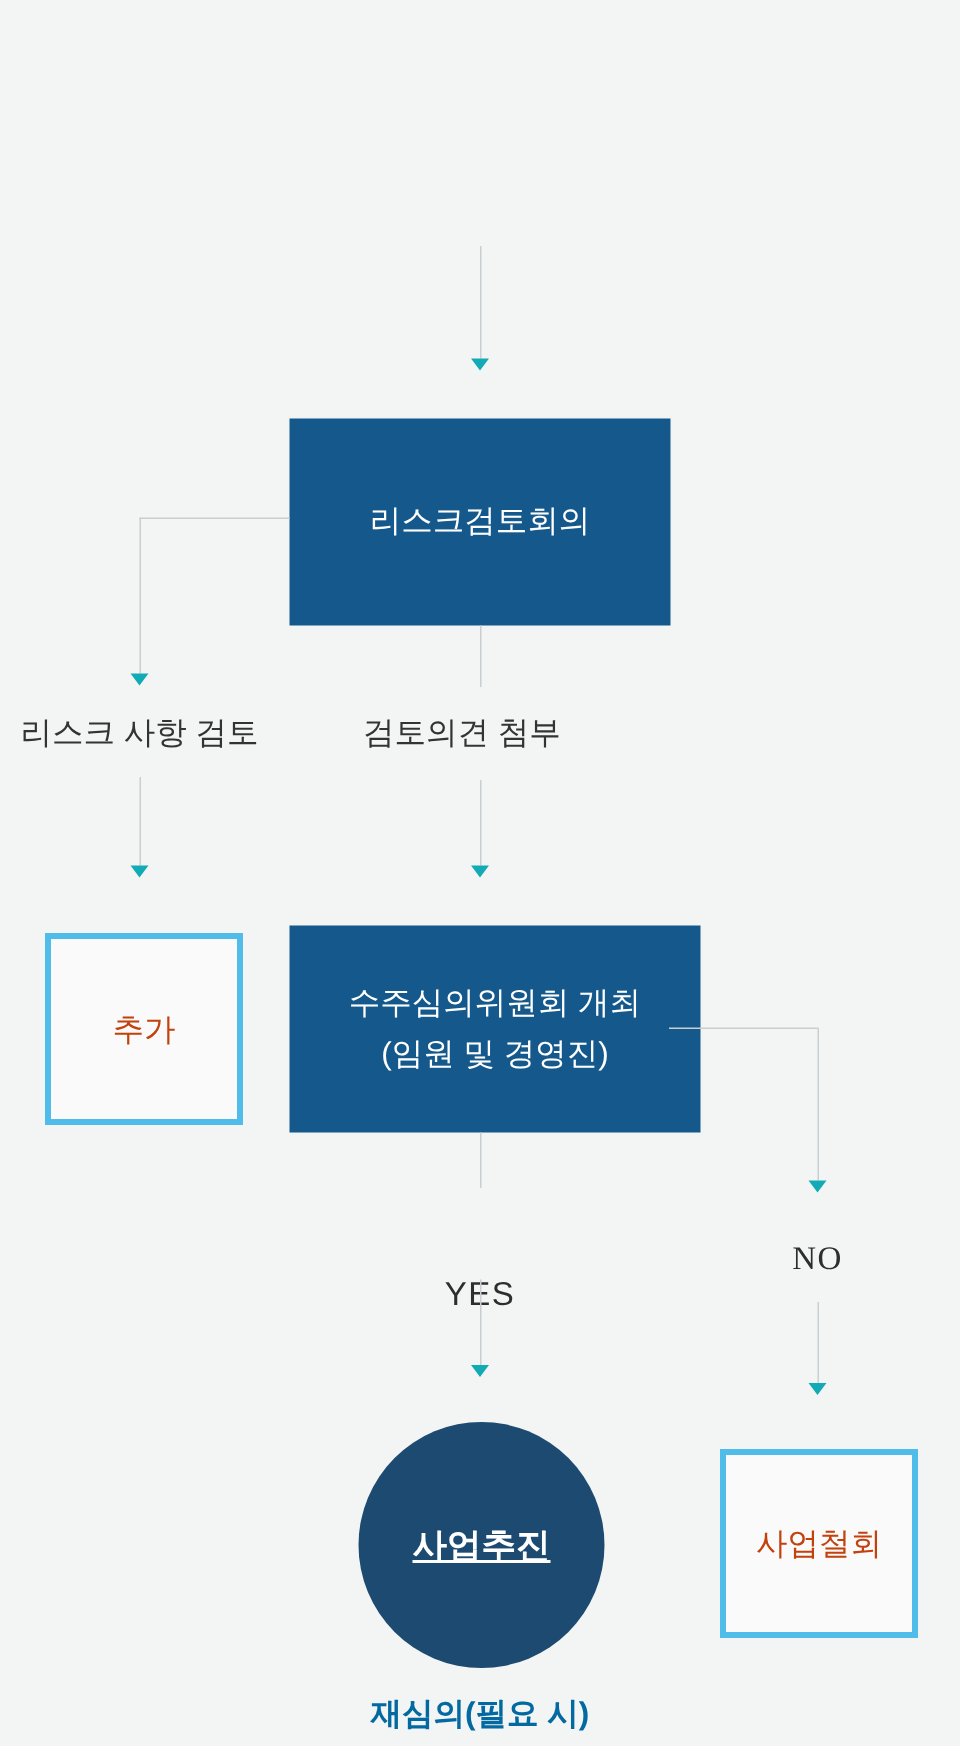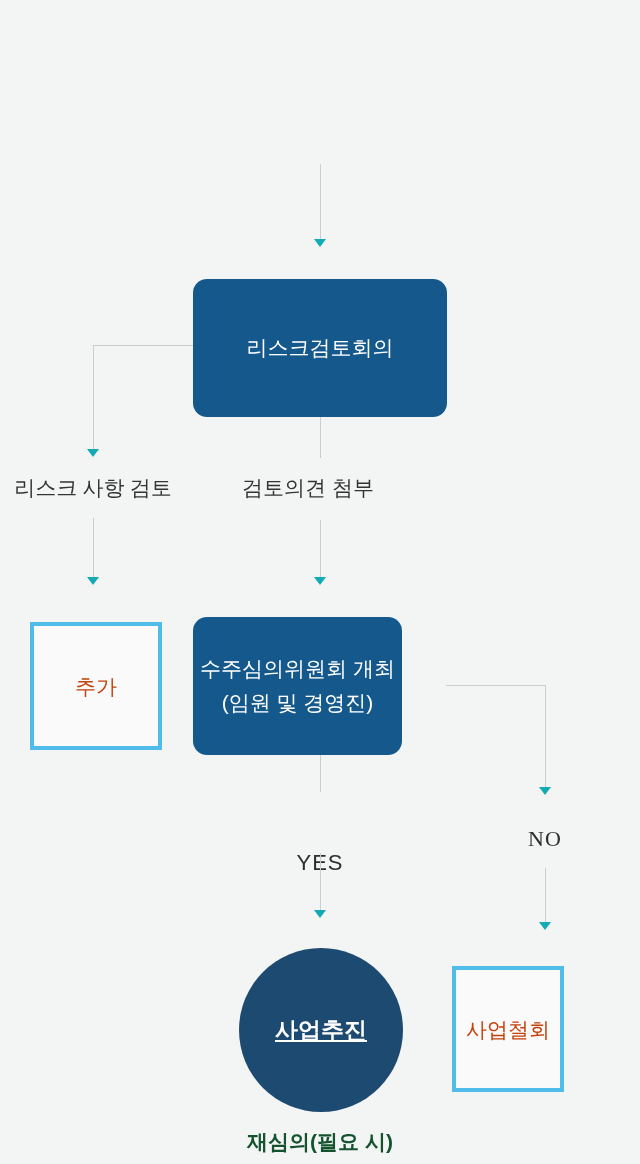--- a/index.html
+++ b/index.html
@@ -46,39 +46,38 @@
     height: 138px;
     background: #15598c;
     color: #ffffff;
     display: flex;
     flex-direction: column;
     align-items: center;
     justify-content: center;
     text-align: center;
     font-size: 21px;
     line-height: 34px;
-    border-radius: 14px;
   }
   .rect.r1 { top: 279px; }
-  .rect.r2 { top: 617px; width: 209px; }
+  .rect.r2 { top: 617px; width: 274px; }
   .outline-box {
     position: absolute;
     background: #fafafa;
     border: 4px solid #4fbce9;
     box-sizing: border-box;
     display: flex;
     flex-direction: column;
     align-items: center;
     justify-content: center;
     color: #c2410c;
     font-size: 21px;
     line-height: 31px;
   }
   .outline-box.left { left: 30px; top: 622px; width: 132px; height: 128px; }
-  .outline-box.right { left: 452px; top: 966px; width: 112px; height: 126px; }
+  .outline-box.right { left: 480px; top: 966px; width: 132px; height: 126px; }
   
   .vline {
     position: absolute;
     width: 1px;
     background: #c9ced1;
   }
   .hline {
     position: absolute;
     height: 1px;
     background: #c9ced1;
@@ -103,41 +102,41 @@
     color: #2e2e2e;
     letter-spacing: 1px;
     text-align: center;
   }
   .footnote {
     position: absolute;
     left: 170px; top: 1128px;
     width: 300px;
     font-size: 21px;
     font-weight: 700;
-    color: #14532d;
+    color: #0369a1;
     text-align: center;
   }
 </style>
 </head>
 <body>
 
 <div class="canvas">
 
 
   <div class="vline" style="left:320px; top:164px; height:75px;"></div>
   <div class="arrow-down" style="left:314px; top:239px;"></div>
 
   <div class="rect r1">
     <span>리스크검토회의</span>
   </div>
 
   <div class="hline" style="left:93px; top:345px; width:100px;"></div>
   <div class="vline" style="left:93px; top:345px; height:104px;"></div>
   <div class="arrow-down" style="left:87px; top:449px;"></div>
-  <div class="edge-label" style="left:3px; top:474px; width:180px;font-family:Liberation Serif, serif;">리스크 사항 검토</div>
+  <div class="edge-label" style="left:3px; top:474px; width:180px;">리스크 사항 검토</div>
 
   <div class="vline" style="left:93px; top:518px; height:59px;"></div>
   <div class="arrow-down" style="left:87px; top:577px;"></div>
 
   <div class="outline-box left">
     <span>추가</span>
   </div>
 
   <div class="vline" style="left:320px; top:417px; height:41px;"></div>
   <div class="edge-label" style="left:208px; top:474px; width:200px;">검토의견 첨부</div>

